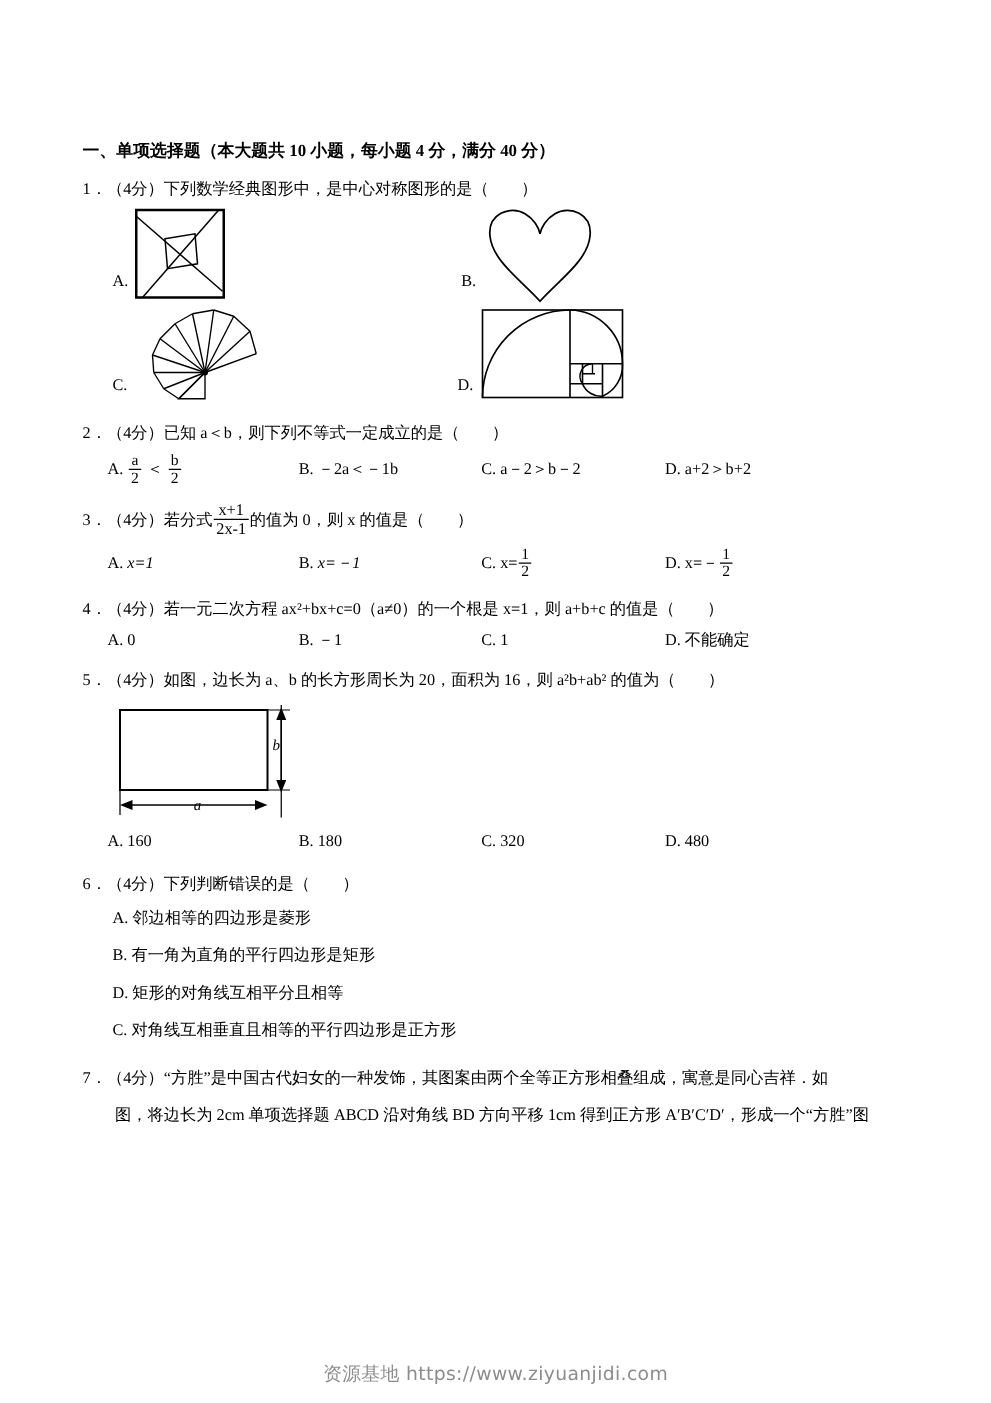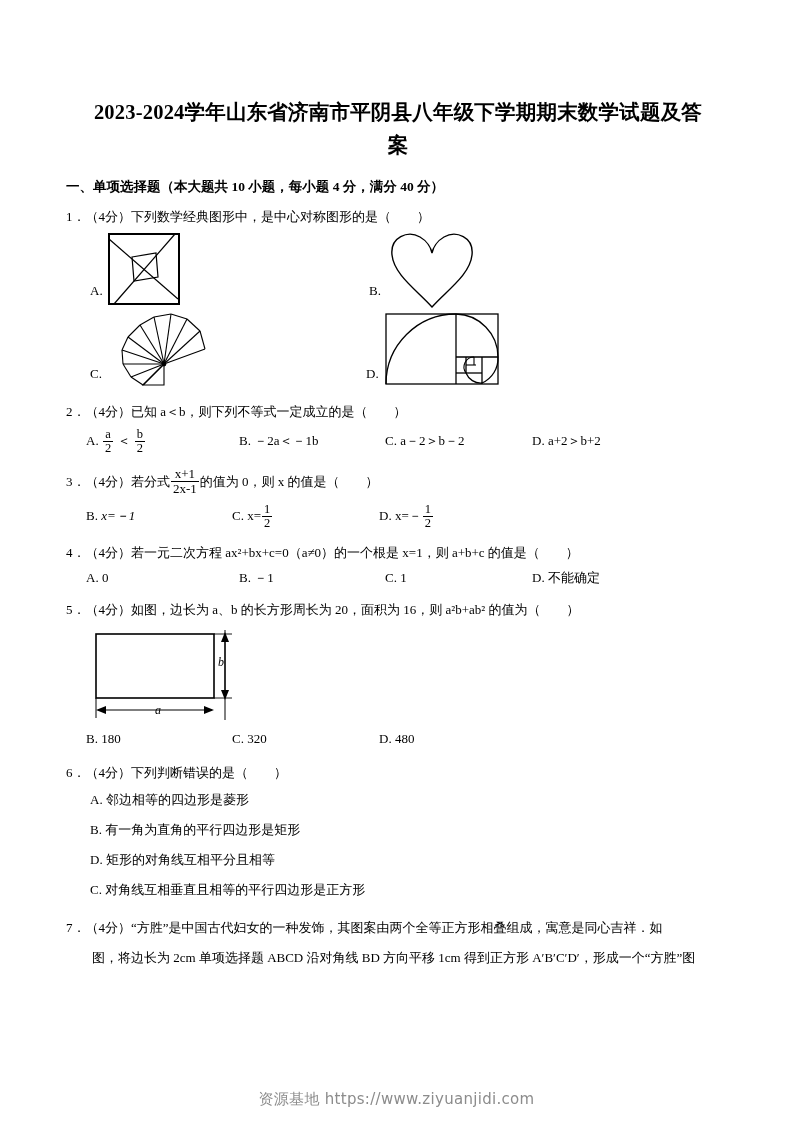--- a/index.html
+++ b/index.html
@@ -119,25 +119,20 @@
     letter-spacing: 0.3px;
     margin-top: 24px;
   }
 </style>
 </head>
 <body>
 
 <div class="page">
   <div class="content">
 
-    <div class="doc-title">
-      <span>2023-2024学年山东省济南市平阴县八年级下学期期末数学试题及答</span>
-      <br>
-      <span>案</span>
-    </div>
 
     <div class="section-head">一、单项选择题（本大题共 10 小题，每小题 4 分，满分 40 分）</div>
 
     <div class="question">
       <div class="q-stem">1．（4分）下列数学经典图形中，是中心对称图形的是（　　）</div>
 
       <div class="fig-row" style="height:80px;">
 
         <div class="fig-box" style="left:40px; top:2px;">
           <svg width="78" height="76" viewBox="0 0 78 76">
@@ -242,20 +237,24 @@
           <span>a+2＞b+2</span>
         </div>
       </div>
     </div>
 
     <div class="question" style="margin-top:8px;">
       <div class="q-stem" style="line-height:32px;">
         <span>3．（4分）若分式</span><span class="frac big"><span class="num">x+1</span><span class="den">2x-1</span></span><span>的值为 0，则 x 的值是（　　）</span>
       </div>
       <div class="opt-row" style="line-height:36px;">
+        <div class="opt opt-w1">
+          <span>A.</span>
+          <span class="it">x=1</span>
+        </div>
         <div class="opt opt-w2">
           <span>B.</span>
           <span class="it">x=－1</span>
         </div>
         <div class="opt opt-w3">
           <span>C.</span>
           <span>x=</span><span class="frac"><span class="num">1</span><span class="den">2</span></span>
         </div>
         <div class="opt">
           <span>D.</span>
@@ -305,20 +304,24 @@
 
           <line x1="139" y1="10" x2="139" y2="70" stroke="#000" stroke-width="1.2"></line>
           <polygon points="139,6 135,16 143,16" fill="#000"></polygon>
           <polygon points="139,74 135,64 143,64" fill="#000"></polygon>
         </svg>
         <div style="position:absolute; left:89px; top:81px; font-size:12px; font-style:italic;">a</div>
         <div style="position:absolute; left:152px; top:33px; font-size:12px; font-style:italic;">b</div>
       </div>
 
       <div class="opt-row">
+        <div class="opt opt-w1">
+          <span>A.</span>
+          <span>160</span>
+        </div>
         <div class="opt opt-w2">
           <span>B.</span>
           <span>180</span>
         </div>
         <div class="opt opt-w3">
           <span>C.</span>
           <span>320</span>
         </div>
         <div class="opt">
           <span>D.</span>

